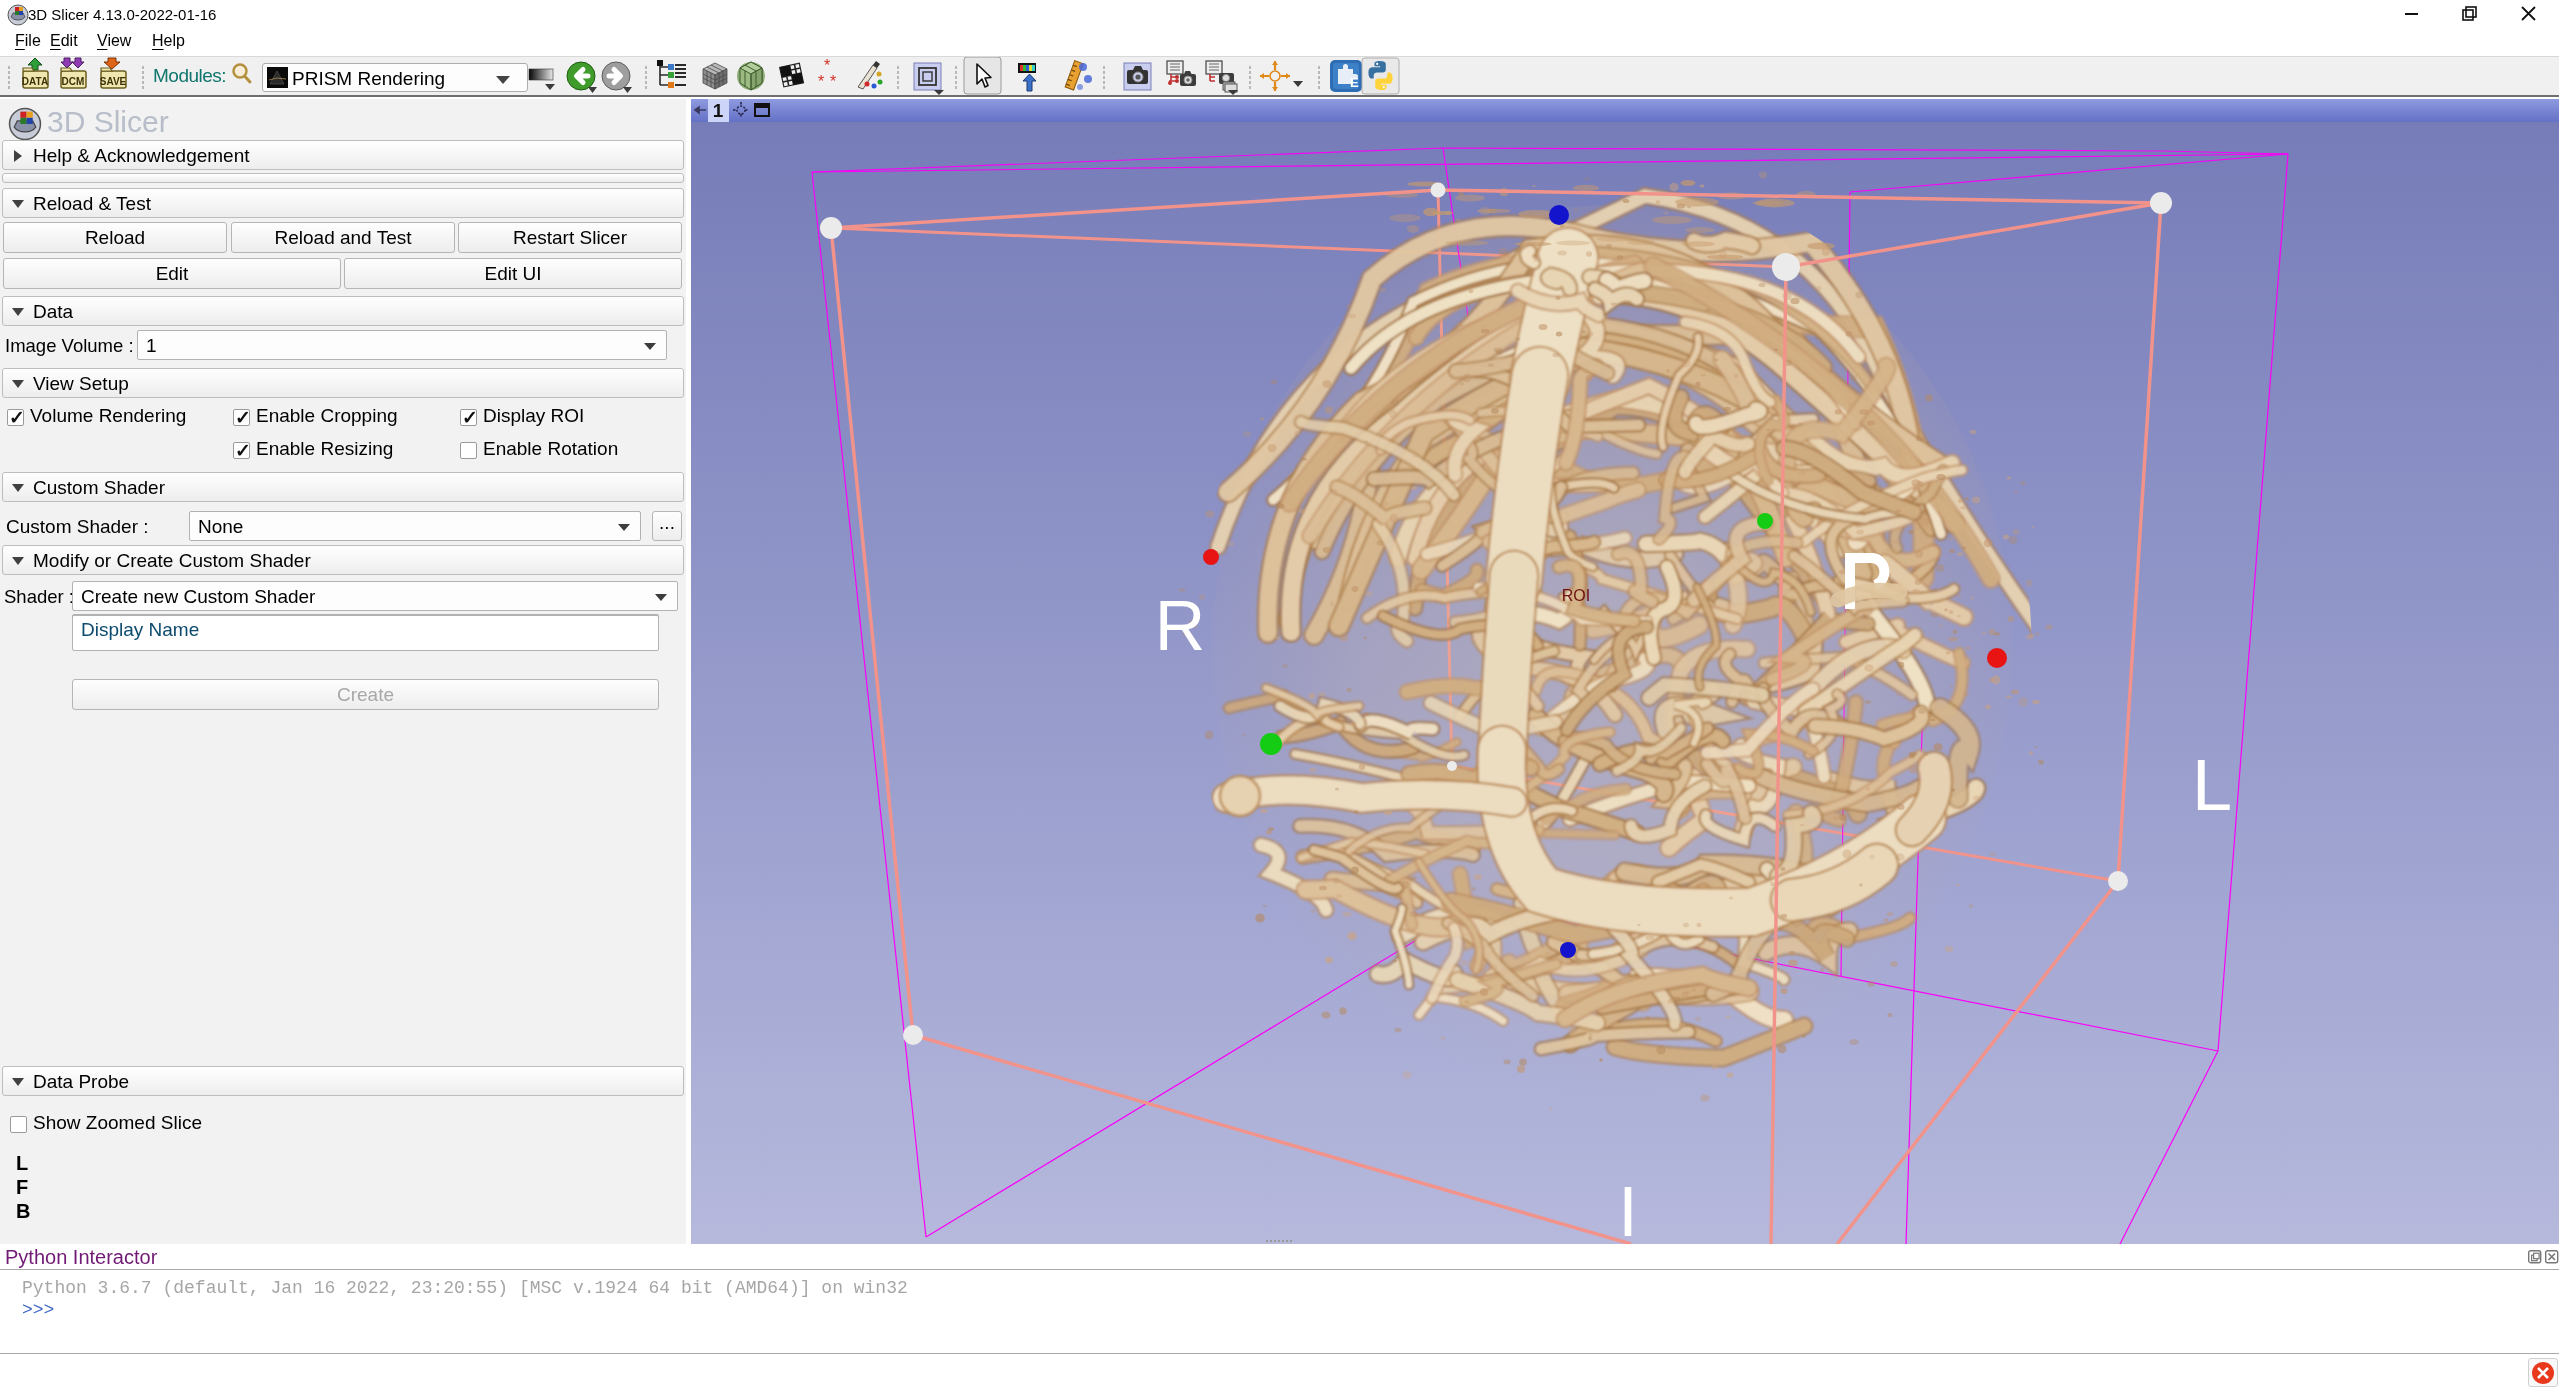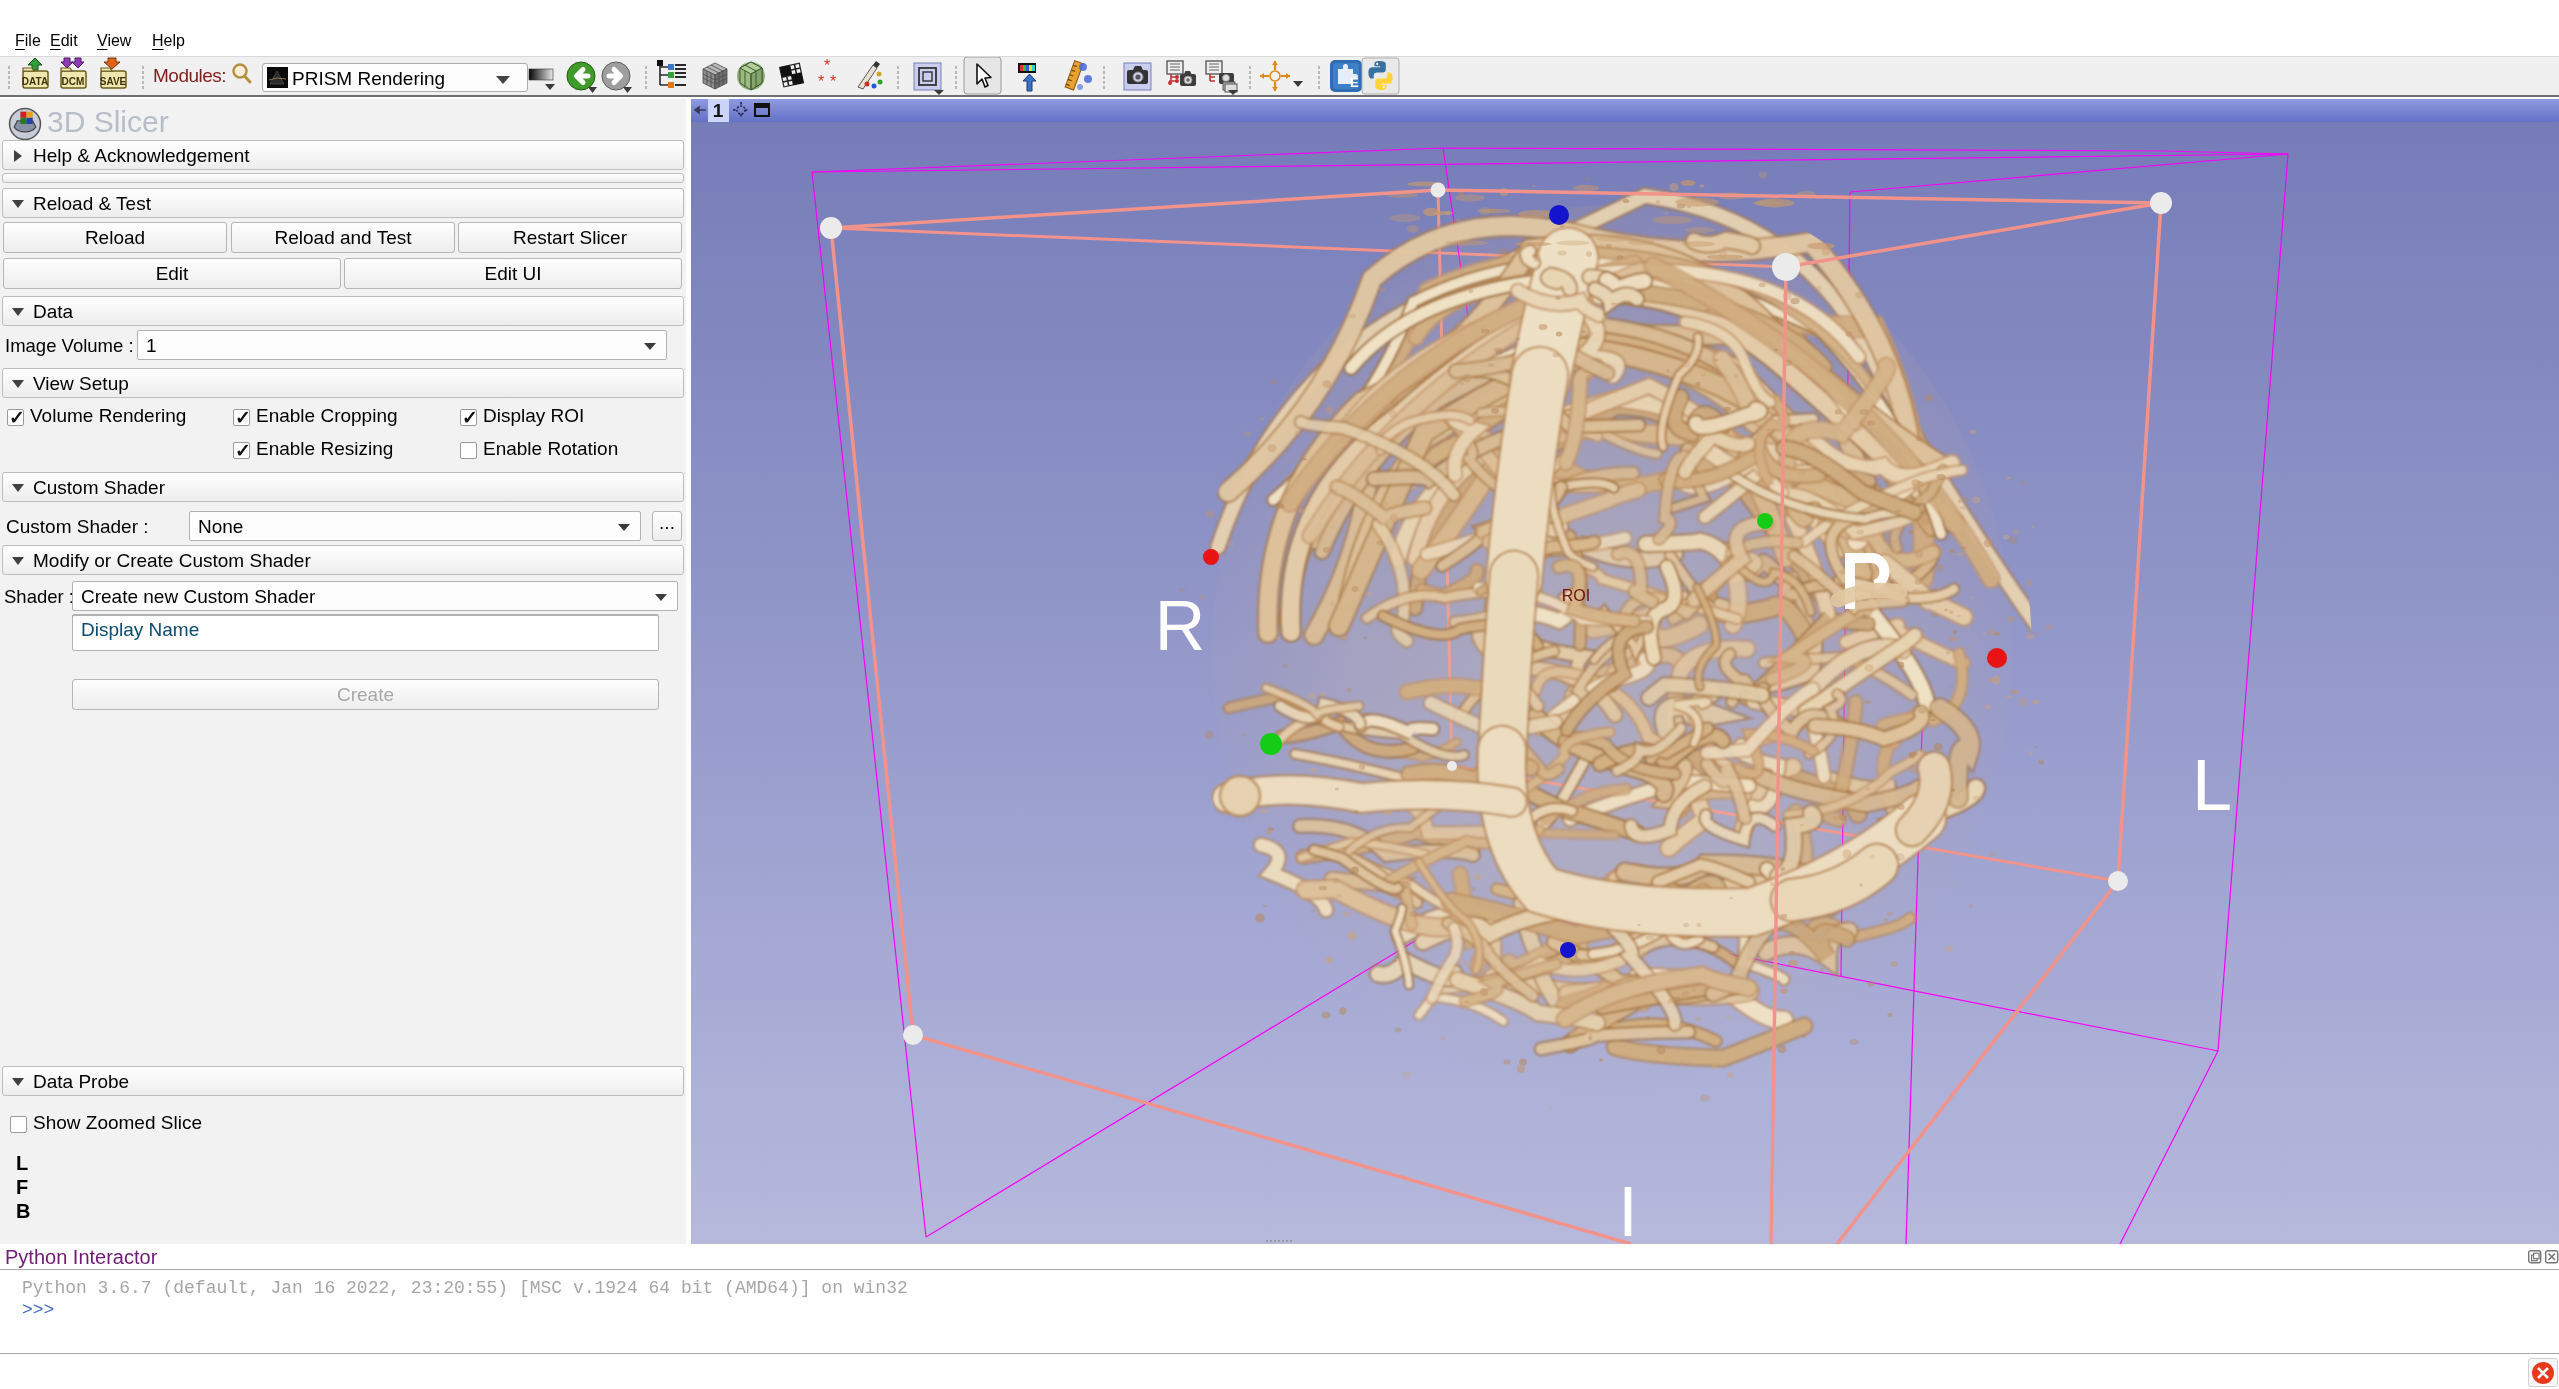--- a/index.html
+++ b/index.html
@@ -9,21 +9,21 @@
 
 #titlebar { left:0; top:0; width:2559px; height:28px; background:#ffffff; }
 #titletext { left:28px; top:6px; font-size:15px; color:#000; }
 
 #menubar { left:0; top:28px; width:2559px; height:29px; background:#ffffff; border-bottom:1px solid #d8d8d8; color:#000; }
 .menuitem { position:absolute; top:4px; }
 .menuitem u { text-decoration:underline; text-underline-offset:3px; }
 
 #toolbar { left:0; top:57px; width:2559px; height:40px; background:#f0f0f0; border-bottom:2px solid #6e6e6e; }
 .grip { position:absolute; top:8px; width:4px; height:24px; background-image:radial-gradient(circle, #b8b8b8 1.2px, transparent 1.3px); background-size:4px 5px; }
-#modlabel { left:153px; top:8px; font-size:19px; letter-spacing:-0.5px; color:#7f1d1d; position:absolute; }
+#modlabel { left:153px; top:8px; font-size:19px; letter-spacing:-0.5px; color:#0f766e; position:absolute; }
 #modcombo { left:262px; top:6px; width:266px; height:29px; background:#fdfdfd; border:1px solid #adadad; border-radius:3px; position:absolute; }
 #modcombo .txt { position:absolute; left:29px; top:4px; font-size:19px; color:#000; }
 
 #panel { left:0; top:99px; width:686px; height:1145px; background:#f2f2f2; font-size:19px; color:#000; }
 .hdr { position:absolute; left:2px; width:682px; height:30px; background:linear-gradient(#ffffff,#ededed); border:1px solid #bdbdbd; border-radius:3px; }
 .hdr .tri { position:absolute; left:9px; top:11px; width:0; height:0; }
 .tri-d { border-left:6px solid transparent; border-right:6px solid transparent; border-top:8px solid #404040; }
 .tri-r { border-top:6px solid transparent; border-bottom:6px solid transparent; border-left:8px solid #404040; }
 .hdr .t { position:absolute; left:30px; top:4px; }
 .btn { position:absolute; height:31px; background:linear-gradient(#fefefe,#ededed); border:1px solid #b5b5b5; border-radius:3px; text-align:center; padding-top:4px; }
@@ -40,20 +40,37 @@
 #pylabel { left:5px; top:1246px; font-size:20px; color:#701a75; }
 #console { left:0px; top:1269px; width:2559px; height:85px; background:#ffffff; border-top:1px solid #a8a8a8; border-bottom:1px solid #a8a8a8; font-family:"Liberation Mono", monospace; font-size:18px; }
 #c1 { position:absolute; left:22px; top:6px; color:#a6a6a6; }
 #c2 { position:absolute; left:22px; top:29px; color:#3e66c4; }
 #statusrow { left:0; top:1355px; width:2559px; height:34px; background:#ffffff; }
 </style>
 </head>
 <body>
 <div id="app">
 
+  <div id="titlebar" class="abs">
+    <svg class="abs" style="left:7px;top:4px" width="22" height="22" viewBox="0 0 22 22">
+      <circle cx="11" cy="11" r="10" fill="#c8ccd8" stroke="#555" stroke-width="1"></circle>
+      <path d="M4 13 A8 6 0 0 0 18 13 L16 9 L6 9 Z" fill="#8890a8" stroke="#444" stroke-width="0.8"></path>
+      <rect x="8" y="3" width="4" height="4" fill="#cc2222"></rect>
+        <rect x="12" y="3" width="4" height="4" fill="#e8a020"></rect>
+      <rect x="8" y="7" width="4" height="4" fill="#2a7a2a"></rect>
+        <rect x="12" y="7" width="4" height="4" fill="#2244aa"></rect>
+    </svg>
+    <div class="abs" id="titletext">3D Slicer 4.13.0-2022-01-16</div>
+    <svg class="abs" style="left:2398px;top:0px" width="150" height="28" viewBox="0 0 150 28">
+      <line x1="7" y1="14" x2="20" y2="14" stroke="#111" stroke-width="2"></line>
+      <rect x="65" y="10" width="10" height="10" fill="none" stroke="#111" stroke-width="1.6"></rect>
+      <rect x="68" y="7" width="10" height="10" fill="none" stroke="#111" stroke-width="1.6"></rect>
+      <path d="M124 7 L137 20 M137 7 L124 20" stroke="#111" stroke-width="1.8"></path>
+    </svg>
+  </div>
 
   <div id="menubar" class="abs">
     <div class="menuitem" style="left:15px"><u>F</u>ile</div>
     <div class="menuitem" style="left:50px"><u>E</u>dit</div>
     <div class="menuitem" style="left:97px"><u>V</u>iew</div>
     <div class="menuitem" style="left:152px"><u>H</u>elp</div>
   </div>
 
   <div id="toolbar" class="abs">
     <div class="grip" style="left:7px"></div>

